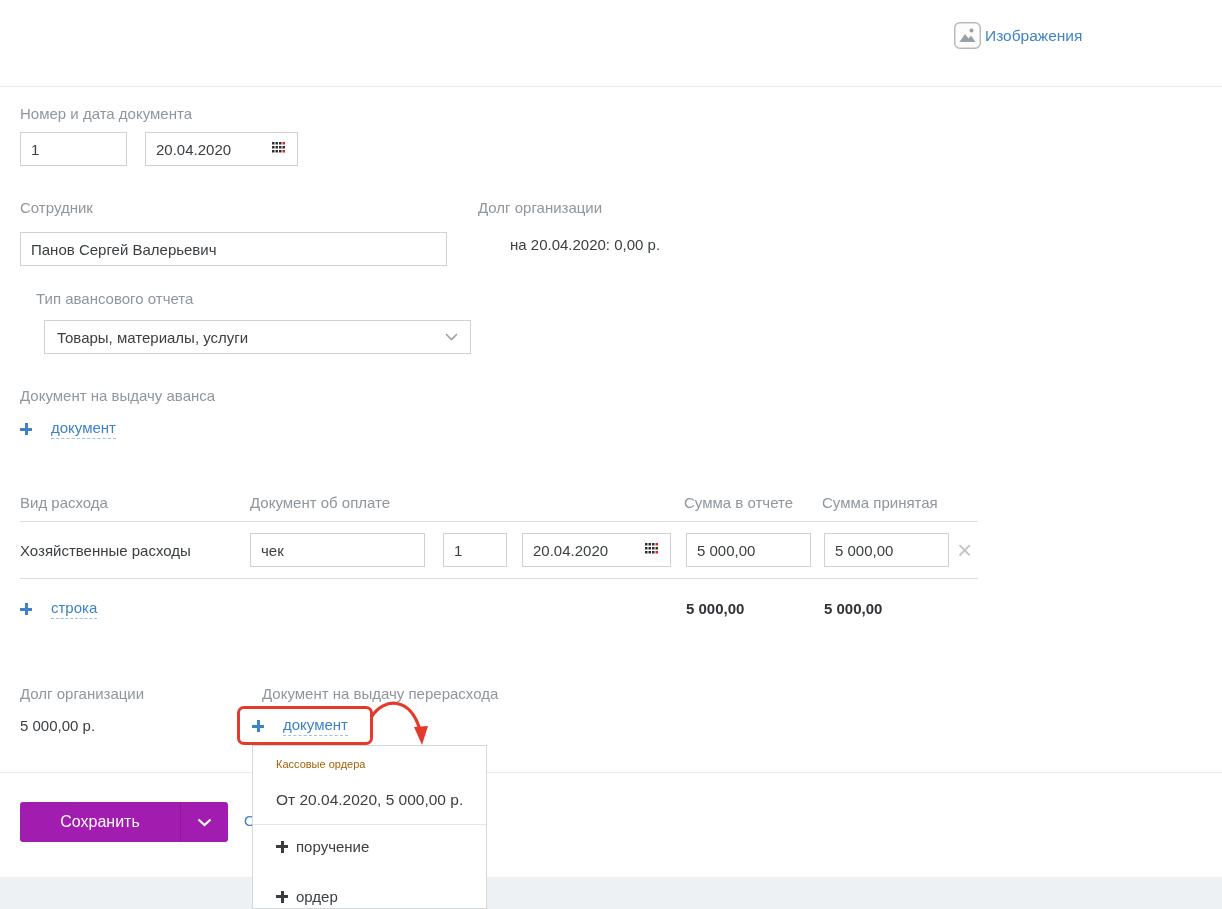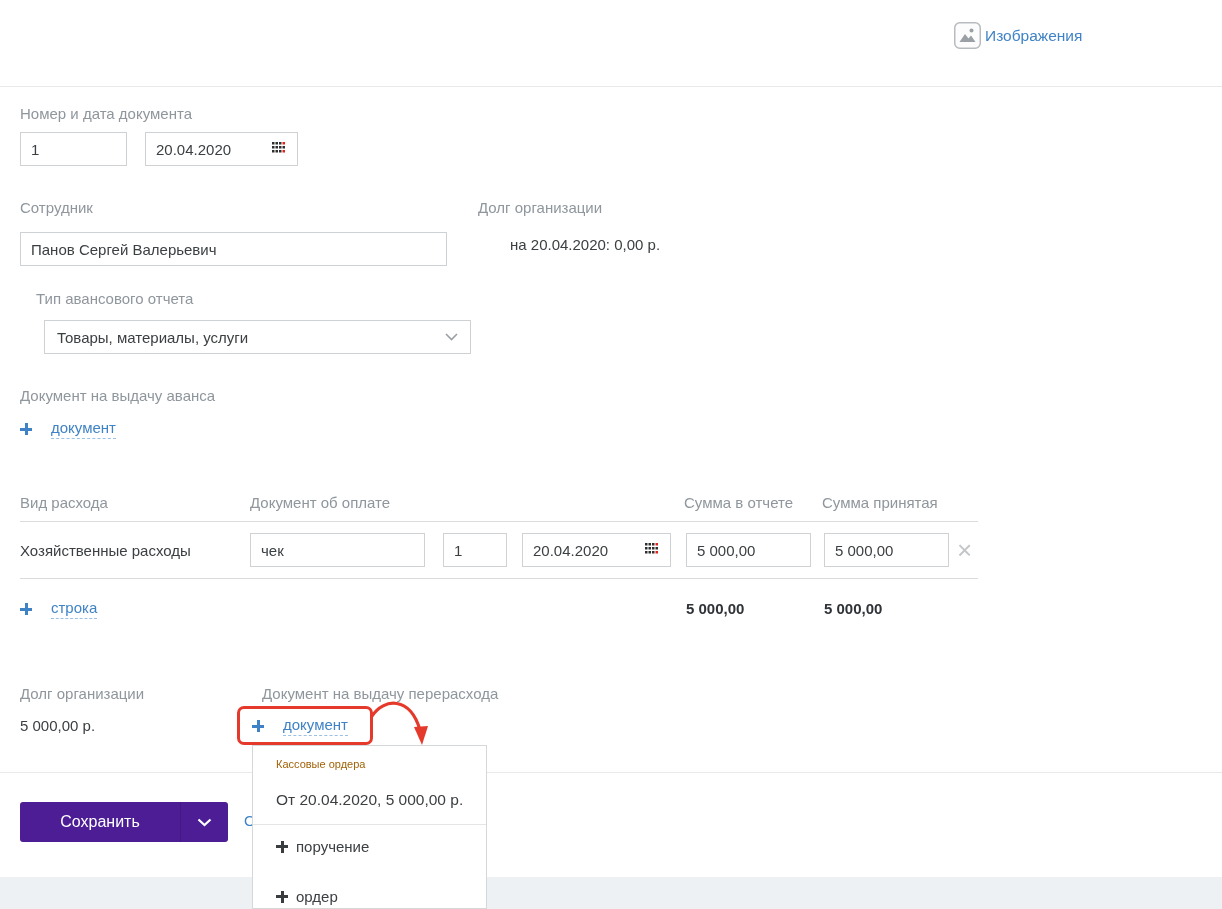--- a/index.html
+++ b/index.html
@@ -31,21 +31,21 @@
     position:absolute; left:20px; top:320px; width:427px; height:34px;
     border:1px solid #cfd2d4; background:#fff; display:flex; align-items:center;
     justify-content:space-between; padding:0 12px; cursor:pointer;margin-left:24px;
   }
   .th { position:absolute; top:494px; font-size:15px; color:#8f969c; white-space:nowrap; }
   .total { position:absolute; top:600px; font-size:15px; font-weight:bold; color:#2f3337; white-space:nowrap; }
   .close-x { position:absolute; left:957px; top:533px; font-size:26px; line-height:34px; color:#c3c6c8; cursor:pointer; }
   .cal-icon { position:absolute; cursor:pointer; line-height:0; }
   .save-btn {
     position:absolute; left:20px; top:802px; width:208px; height:40px;
-    background:#4c1d95; border-radius:3px; display:flex; color:#fff; cursor:pointer; z-index:1;
+    background:#a21caf; border-radius:3px; display:flex; color:#fff; cursor:pointer; z-index:1;
   }
   .save-main { flex:1; display:flex; align-items:center; justify-content:center; font-size:16px; }
   .save-caret { width:48px; border-left:1px solid rgba(0,0,0,0.12); display:flex; align-items:center; justify-content:center; }
   .cancel { position:absolute; left:244px; top:812px; font-size:15px; color:#3f83c6; z-index:1; text-decoration:none; }
   .footer-strip { position:absolute; left:0; top:877px; width:1222px; height:32px; background:#eef1f3; z-index:0; }
   .dropdown {
     position:absolute; left:252px; top:745px; width:235px; height:164px;
     background:#fff; border:1px solid #d5d8da; z-index:5;
   }
   .dd-group { position:absolute; left:23px; top:12px; font-size:11px; color:#a16207; white-space:nowrap; }

